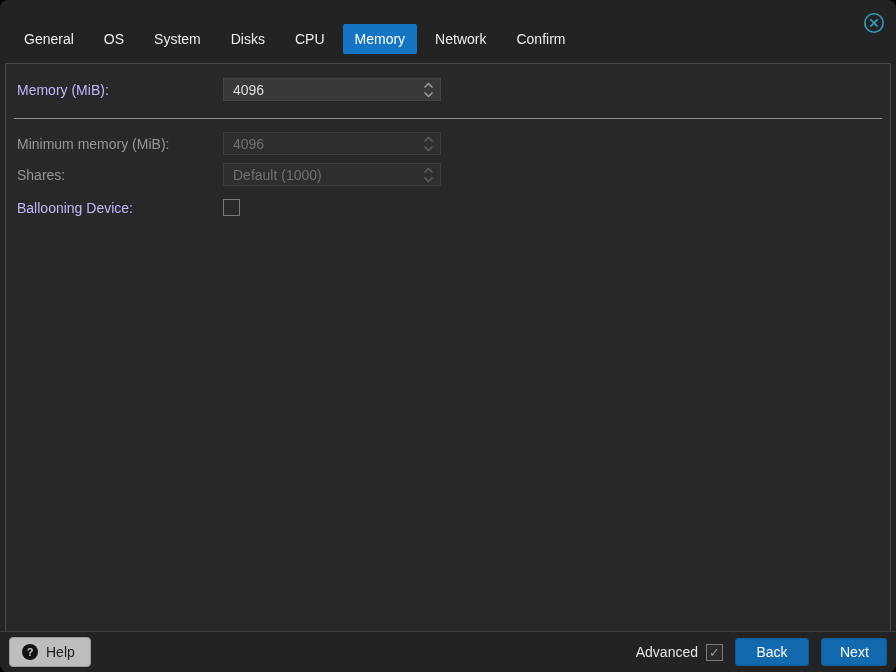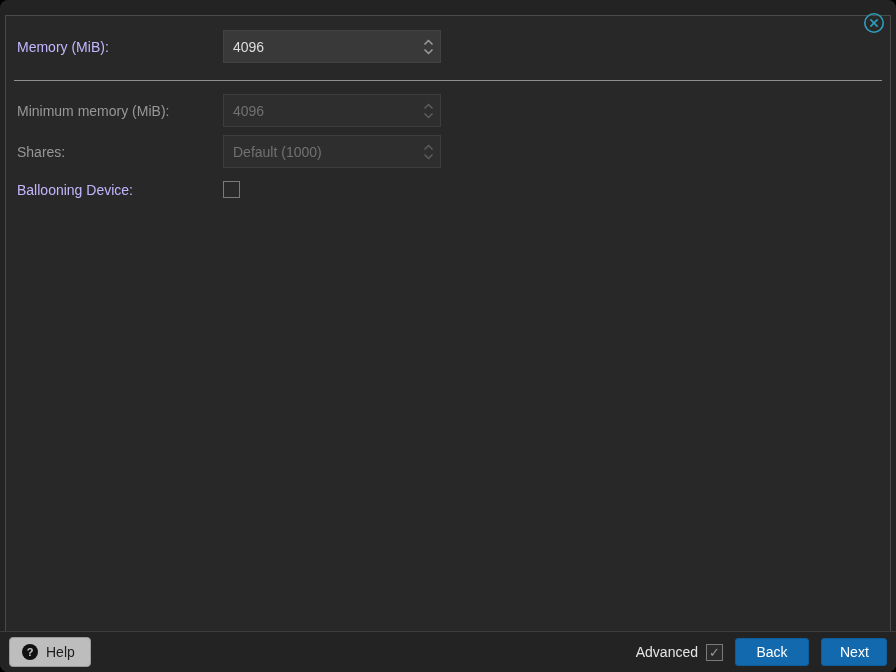--- a/index.html
+++ b/index.html
@@ -25,21 +25,21 @@
   
   .panel {
     flex:1; margin:0 5px; background:#282828;
     border:1px solid #4a4a4a; border-bottom:none;
   }
   .form-row { display:flex; align-items:center; padding-left:11px; margin-top:13px; }
   .form-row.first { margin-top:14px; }
   .form-label { width:206px; font-size:14px; color:#c4b5fd; }
   .form-label.disabled { color:#979797; }
   .field {
-    position:relative; width:218px; height:33px; display:flex; align-items:flex-start;
+    position:relative; width:218px; height:23px; display:flex; align-items:flex-start;
   }
   .field input {
     width:100%; height:100%; background:#393939; border:1px solid #424242;
     color:#dddddd; font-size:14px; font-family:"Liberation Sans", sans-serif;
     padding:0 28px 0 9px; outline:none;
   }
   .field.disabled input { background:#2e2e2e; border:1px solid #3d3d3d; color:#717171; }
   .spinner { position:absolute; right:7px; top:0; bottom:0; display:flex; flex-direction:column; justify-content:center; gap:2px; }
   .spinner svg { display:block; }
   .divider { border-top:1px solid #8e8e8e; margin:17px 8px 0 8px; }
@@ -83,20 +83,30 @@
       <span>
         <svg width="22" height="22" viewBox="0 0 22 22">
           <circle cx="11" cy="11" r="9.2" fill="none" stroke="#2f9dbd" stroke-width="1.6"></circle>
           <line x1="7.4" y1="7.4" x2="14.6" y2="14.6" stroke="#2f9dbd" stroke-width="1.6"></line>
           <line x1="14.6" y1="7.4" x2="7.4" y2="14.6" stroke="#2f9dbd" stroke-width="1.6"></line>
         </svg>
       </span>
     </button>
   </div>
 
+  <div class="tabbar">
+    <span class="tab">General</span>
+    <span class="tab">OS</span>
+    <span class="tab">System</span>
+    <span class="tab">Disks</span>
+    <span class="tab">CPU</span>
+    <span class="tab active">Memory</span>
+    <span class="tab">Network</span>
+    <span class="tab">Confirm</span>
+  </div>
 
   <div class="panel">
 
     <div class="form-row first">
       <span class="form-label">Memory (MiB):</span>
       <span class="field">
         <input type="text" value="4096" style="">
         <span class="spinner">
           <svg width="11" height="7" viewBox="0 0 11 7">
               <polyline points="1.5,5.5 5.5,1.5 9.5,5.5" fill="none" stroke="#9d9d9d" stroke-width="1.5"></polyline>

